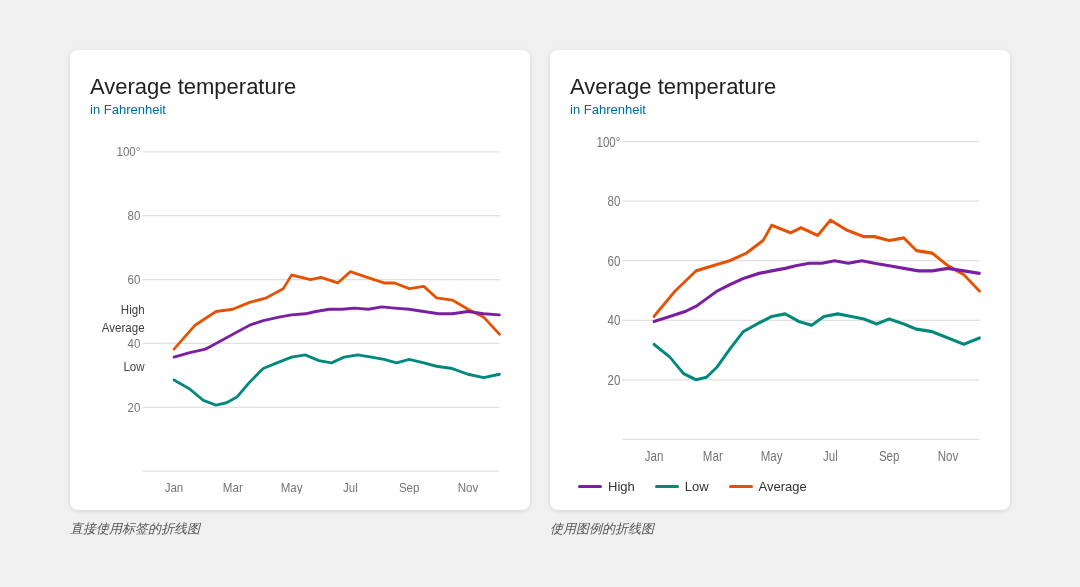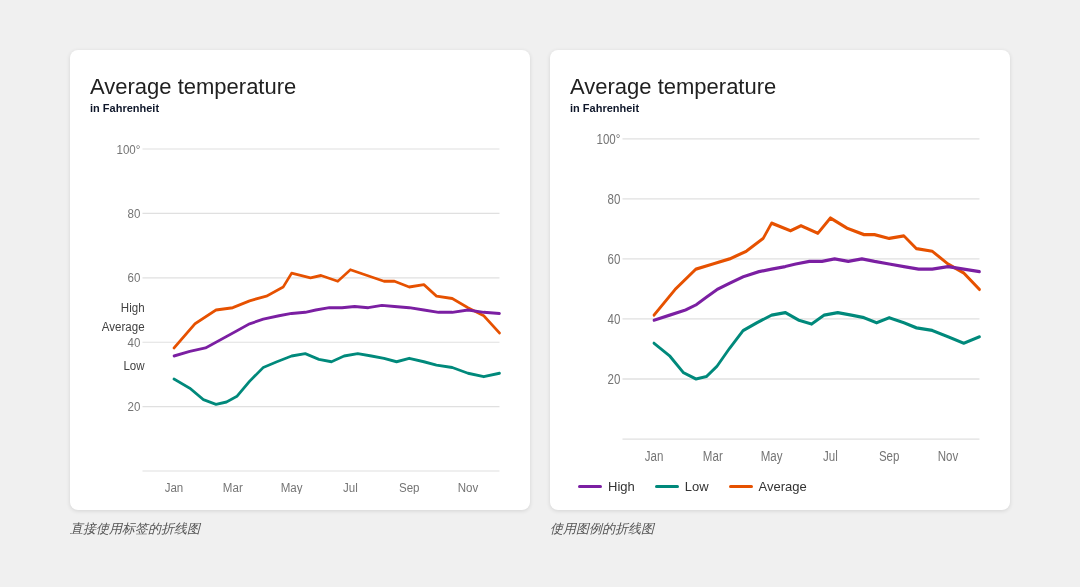--- a/index.html
+++ b/index.html
@@ -32,24 +32,23 @@
       display: flex;
       flex-direction: column;
     }
     .chart-title {
       font-size: 22px;
       font-weight: 500;
       color: #212121;
       margin-bottom: 2px;
     }
     .chart-subtitle {
-      font-size: 11px;
-      color: #0f172a;
+      font-size: 13px;
+      color: #0369a1;
       margin-bottom: 12px;
-      font-weight: bold;
     }
     .chart-area {
       flex: 1;
       position: relative;
     }
     .chart-caption {
       font-size: 13px;
       color: #555;
       margin-top: 10px;
       font-style: italic;

